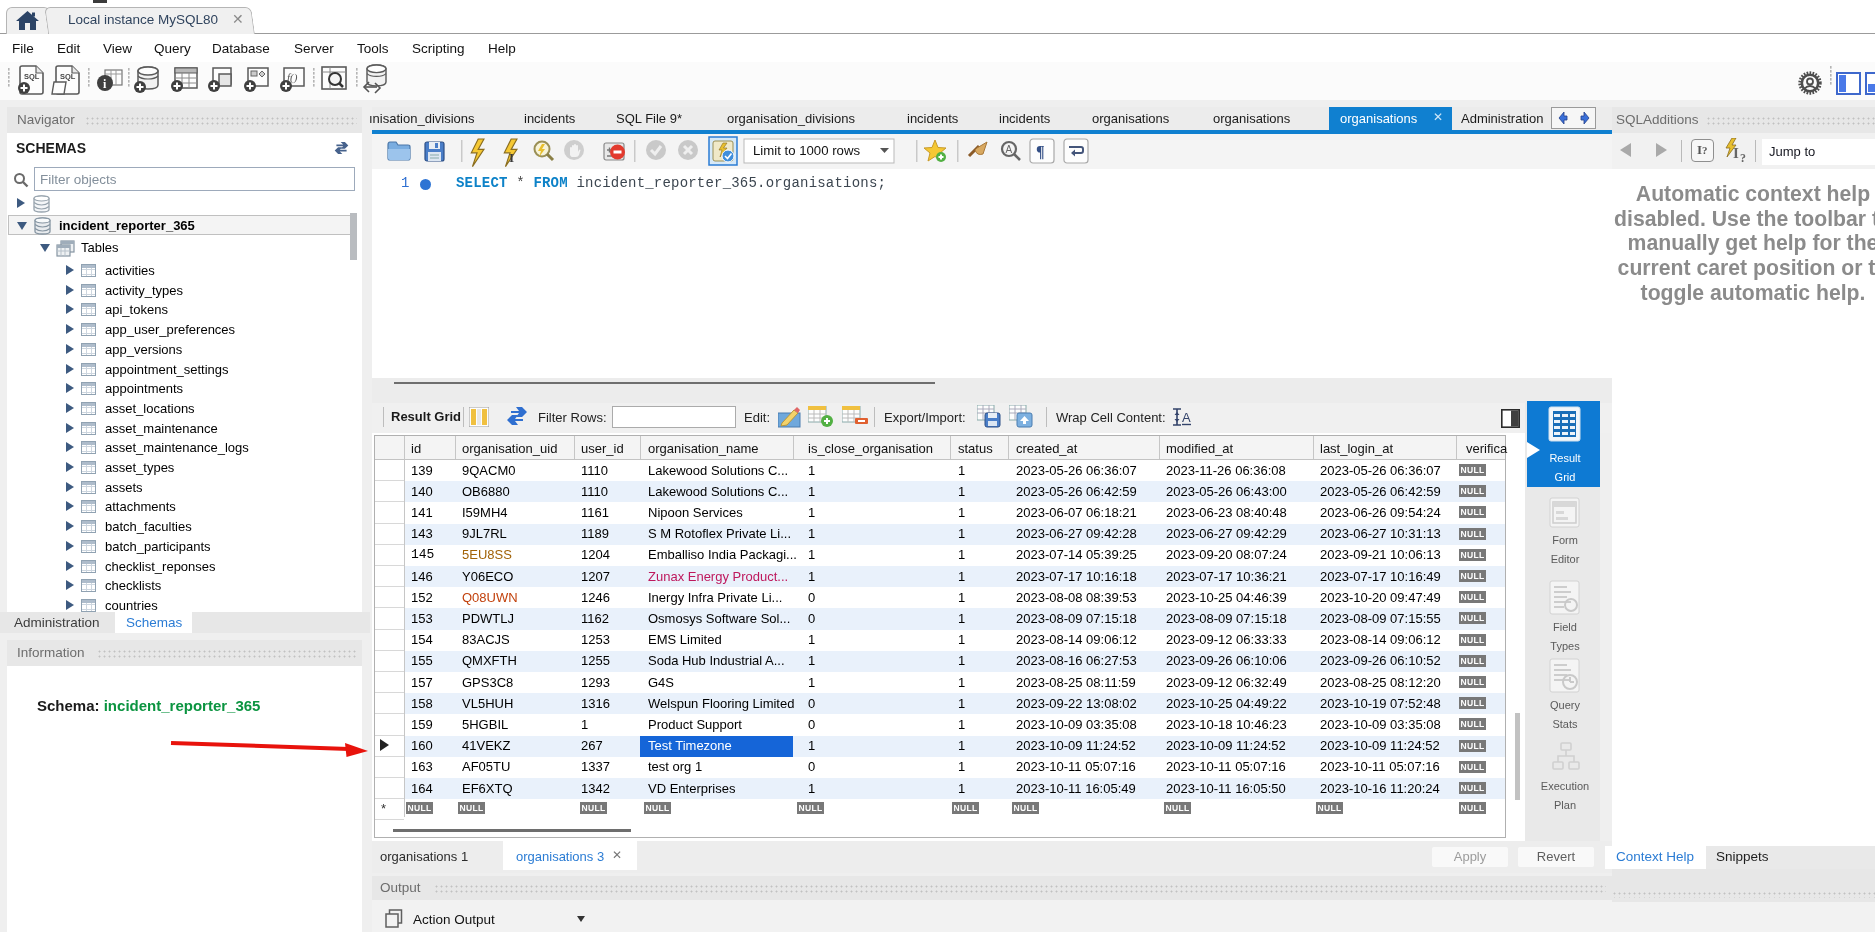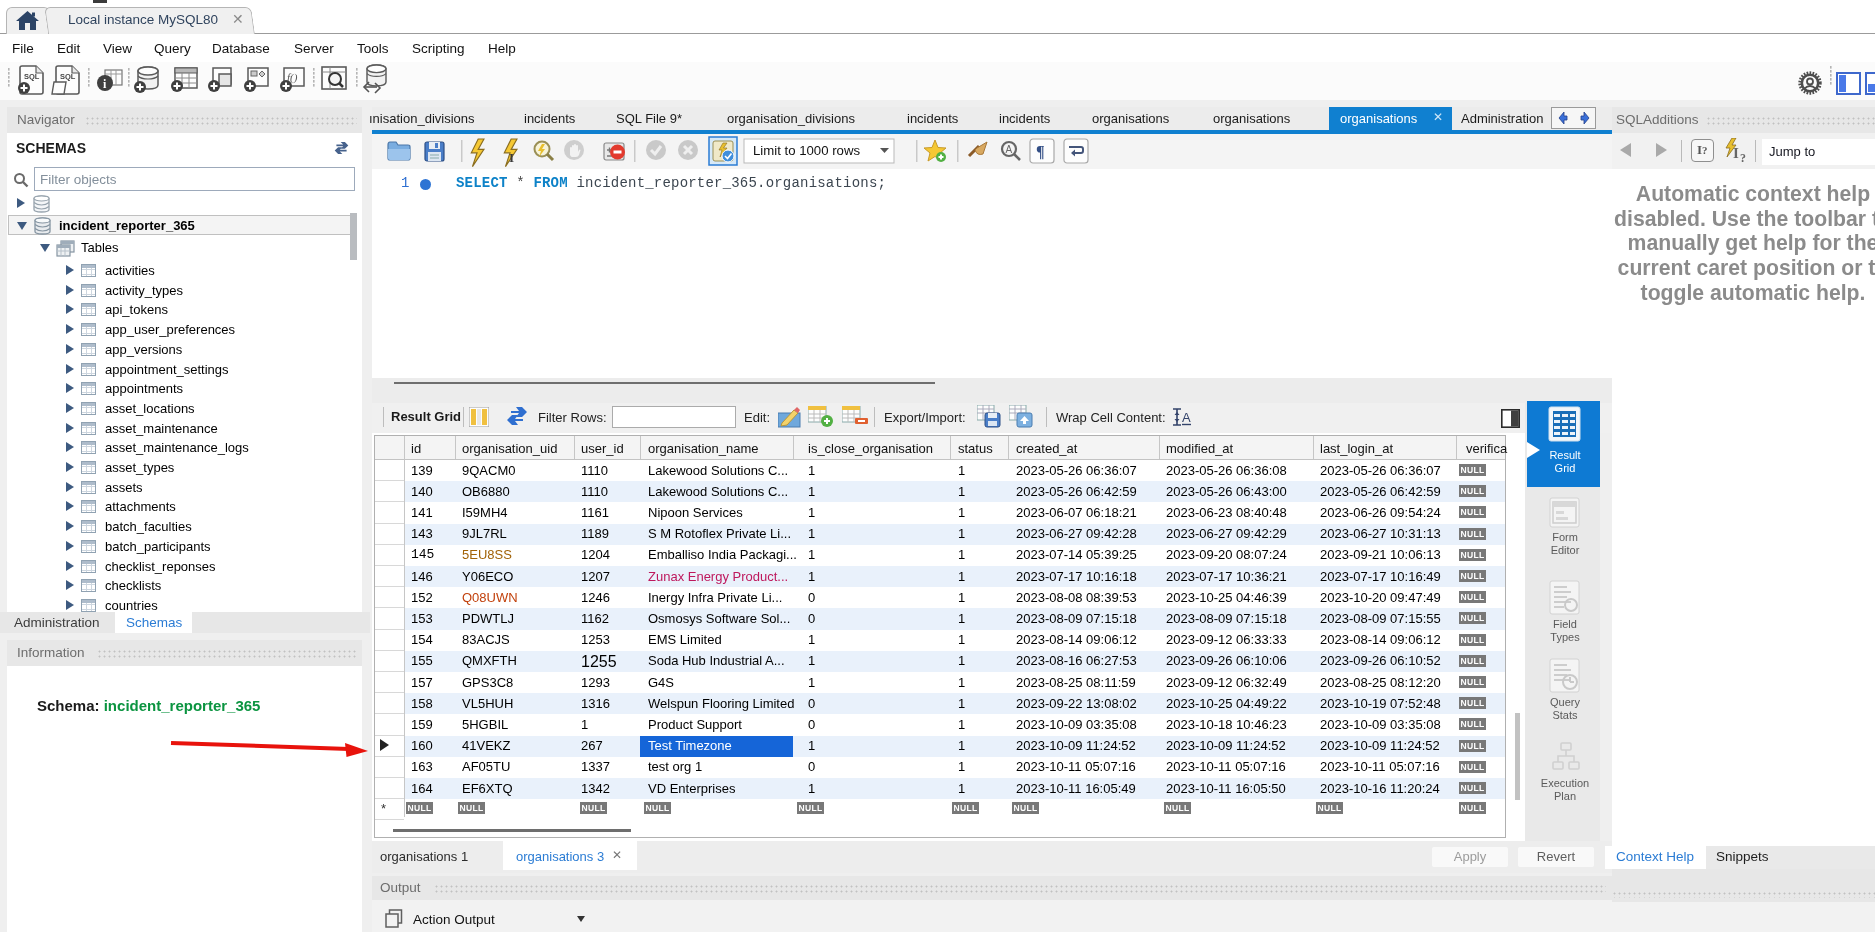--- a/index.html
+++ b/index.html
@@ -3,21 +3,21 @@
 <meta charset="utf-8">
 <style>
 html,body{margin:0;padding:0;}
 body{width:1875px;height:932px;overflow:hidden;font-family:"Liberation Sans",sans-serif;background:#f0f0f0;}
 #app{position:absolute;top:0;left:0;width:1875px;height:932px;overflow:hidden;}
 .abs{position:absolute;}
 .dots{background-image:radial-gradient(#bdbdbd 0.9px,rgba(0,0,0,0) 1.1px);background-size:5px 5px;background-position:0 1px;opacity:0.9;}
 .hdrbar{background:#e7e7e7;color:#6d6d6d;font-size:13.5px;}
 .mono{font-family:"Liberation Mono",monospace;}
 .nullb{position:absolute;background:#787878;color:#fff;font-size:8.5px;font-weight:bold;width:27px;height:12px;line-height:12px;text-align:center;letter-spacing:.3px;}
-.sideicon{position:absolute;left:1537px;width:56px;text-align:center;color:#5a5a5a;font-size:11px;line-height:13px;}
+.sideicon{position:absolute;left:1537px;width:56px;text-align:center;color:#5a5a5a;font-size:11px;line-height:19px;}
 </style>
 </head>
 <body>
 <div id="app">
 
 <div class="abs" style="left:0;top:0;width:1875px;height:33px;background:#ffffff;border-bottom:1px solid #9b9b9b;"></div>
 <div class="abs" style="left:93px;top:0;width:14px;height:3px;background:#3a3a3a;"></div>
 
 <div class="abs" style="left:6px;top:7px;width:42px;height:26px;background:#f0f0f0;border:1px solid #b5b5b5;border-bottom:none;border-radius:6px 6px 0 0;"></div>
 <svg class="abs" style="left:16px;top:11px;" width="23" height="19" viewBox="0 0 23 19">
@@ -584,21 +584,21 @@
 <div class="abs" style="left:404px;top:436px;width:1px;height:381px;background:#c6c6c6;"></div>
 <div class="abs" style="left:405px;top:460.0px;width:1100px;height:339px;background:repeating-linear-gradient(180deg,#ffffff 0 21.2px,#e9f1fb 21.2px 42.4px);"></div>
 <div class="abs" style="left:375px;top:460.0px;width:29px;height:360px;background:repeating-linear-gradient(180deg,rgba(0,0,0,0) 0 20.2px,#d8d8d8 20.2px 21.2px);"></div>
 <div class="abs" style="left:411px;top:462.5px;font-size:13px;color:#000;">139</div>
 <div class="abs" style="left:462px;top:462.5px;font-size:13px;color:#000;">9QACM0</div>
 <div class="abs" style="left:581px;top:462.5px;font-size:13px;color:#000;">1110</div>
 <div class="abs" style="left:648px;top:462.5px;font-size:13px;color:#000;">Lakewood Solutions C...</div>
 <div class="abs" style="left:808px;top:462.5px;font-size:13px;color:#000;">1</div>
 <div class="abs" style="left:958px;top:462.5px;font-size:13px;color:#000;">1</div>
 <div class="abs" style="left:1016px;top:462.5px;font-size:13px;color:#000;">2023-05-26 06:36:07</div>
-<div class="abs" style="left:1166px;top:462.5px;font-size:13px;color:#000;">2023-05-26 06:36:08</div>
+<div class="abs" style="left:1166px;top:462.5px;font-size:13px;color:#000;">2023-11-26 06:36:08</div>
 <div class="abs" style="left:1320px;top:462.5px;font-size:13px;color:#000;">2023-05-26 06:36:07</div>
 <div class="nullb" style="left:1459px;top:464.0px;">NULL</div>
 <div class="abs" style="left:411px;top:483.7px;font-size:13px;color:#000;">140</div>
 <div class="abs" style="left:462px;top:483.7px;font-size:13px;color:#000;">OB6880</div>
 <div class="abs" style="left:581px;top:483.7px;font-size:13px;color:#000;">1110</div>
 <div class="abs" style="left:648px;top:483.7px;font-size:13px;color:#000;">Lakewood Solutions C...</div>
 <div class="abs" style="left:808px;top:483.7px;font-size:13px;color:#000;">1</div>
 <div class="abs" style="left:958px;top:483.7px;font-size:13px;color:#000;">1</div>
 <div class="abs" style="left:1016px;top:483.7px;font-size:13px;color:#000;">2023-05-26 06:42:59</div>
 <div class="abs" style="left:1166px;top:483.7px;font-size:13px;color:#000;">2023-05-26 06:43:00</div>
@@ -669,21 +669,21 @@
 <div class="abs" style="left:581px;top:632.1px;font-size:13px;color:#000;">1253</div>
 <div class="abs" style="left:648px;top:632.1px;font-size:13px;color:#000;">EMS Limited</div>
 <div class="abs" style="left:808px;top:632.1px;font-size:13px;color:#000;">1</div>
 <div class="abs" style="left:958px;top:632.1px;font-size:13px;color:#000;">1</div>
 <div class="abs" style="left:1016px;top:632.1px;font-size:13px;color:#000;">2023-08-14 09:06:12</div>
 <div class="abs" style="left:1166px;top:632.1px;font-size:13px;color:#000;">2023-09-12 06:33:33</div>
 <div class="abs" style="left:1320px;top:632.1px;font-size:13px;color:#000;">2023-08-14 09:06:12</div>
 <div class="nullb" style="left:1459px;top:633.6px;">NULL</div>
 <div class="abs" style="left:411px;top:653.3px;font-size:13px;color:#000;">155</div>
 <div class="abs" style="left:462px;top:653.3px;font-size:13px;color:#000;">QMXFTH</div>
-<div class="abs" style="left:581px;top:653.3px;font-size:16px;color:#000;">1255</div>
+<div class="abs" style="left:581px;top:653.3px;font-size:13px;color:#000;">1255</div>
 <div class="abs" style="left:648px;top:653.3px;font-size:13px;color:#000;">Soda Hub Industrial A...</div>
 <div class="abs" style="left:808px;top:653.3px;font-size:13px;color:#000;">1</div>
 <div class="abs" style="left:958px;top:653.3px;font-size:13px;color:#000;">1</div>
 <div class="abs" style="left:1016px;top:653.3px;font-size:13px;color:#000;">2023-08-16 06:27:53</div>
 <div class="abs" style="left:1166px;top:653.3px;font-size:13px;color:#000;">2023-09-26 06:10:06</div>
 <div class="abs" style="left:1320px;top:653.3px;font-size:13px;color:#000;">2023-09-26 06:10:52</div>
 <div class="nullb" style="left:1459px;top:654.8px;">NULL</div>
 <div class="abs" style="left:411px;top:674.5px;font-size:13px;color:#000;">157</div>
 <div class="abs" style="left:462px;top:674.5px;font-size:13px;color:#000;">GPS3C8</div>
 <div class="abs" style="left:581px;top:674.5px;font-size:13px;color:#000;">1293</div>

